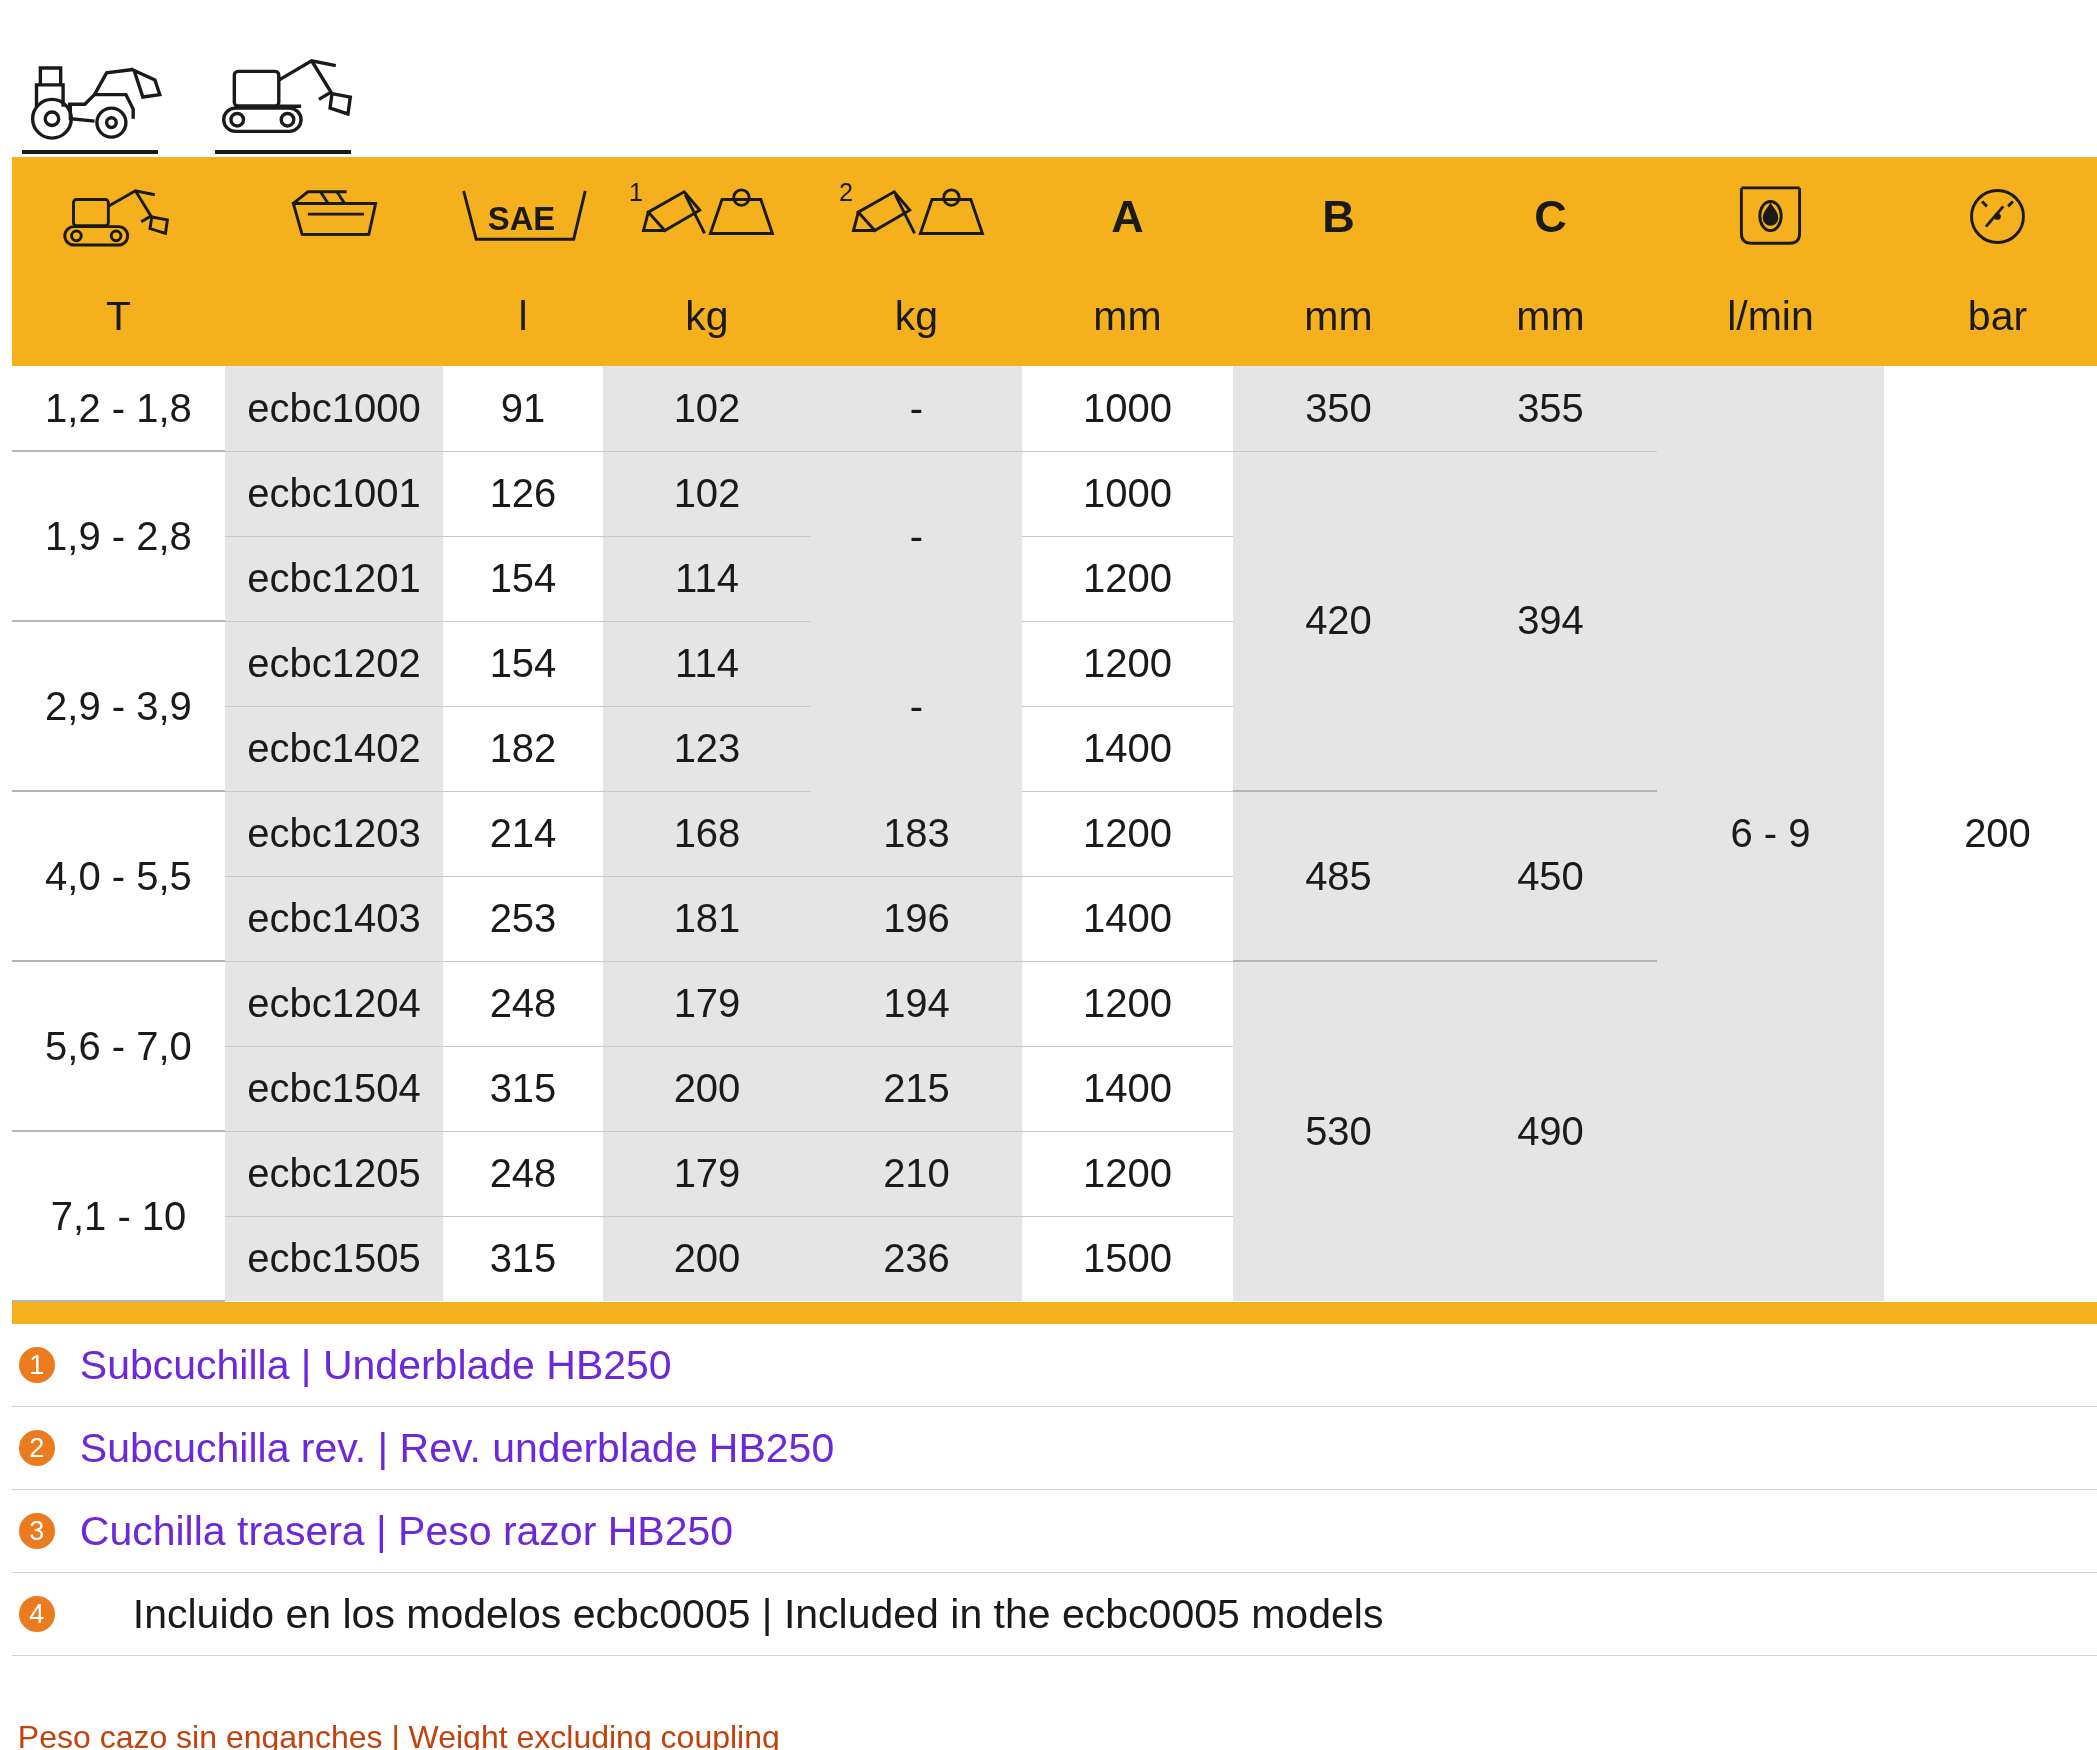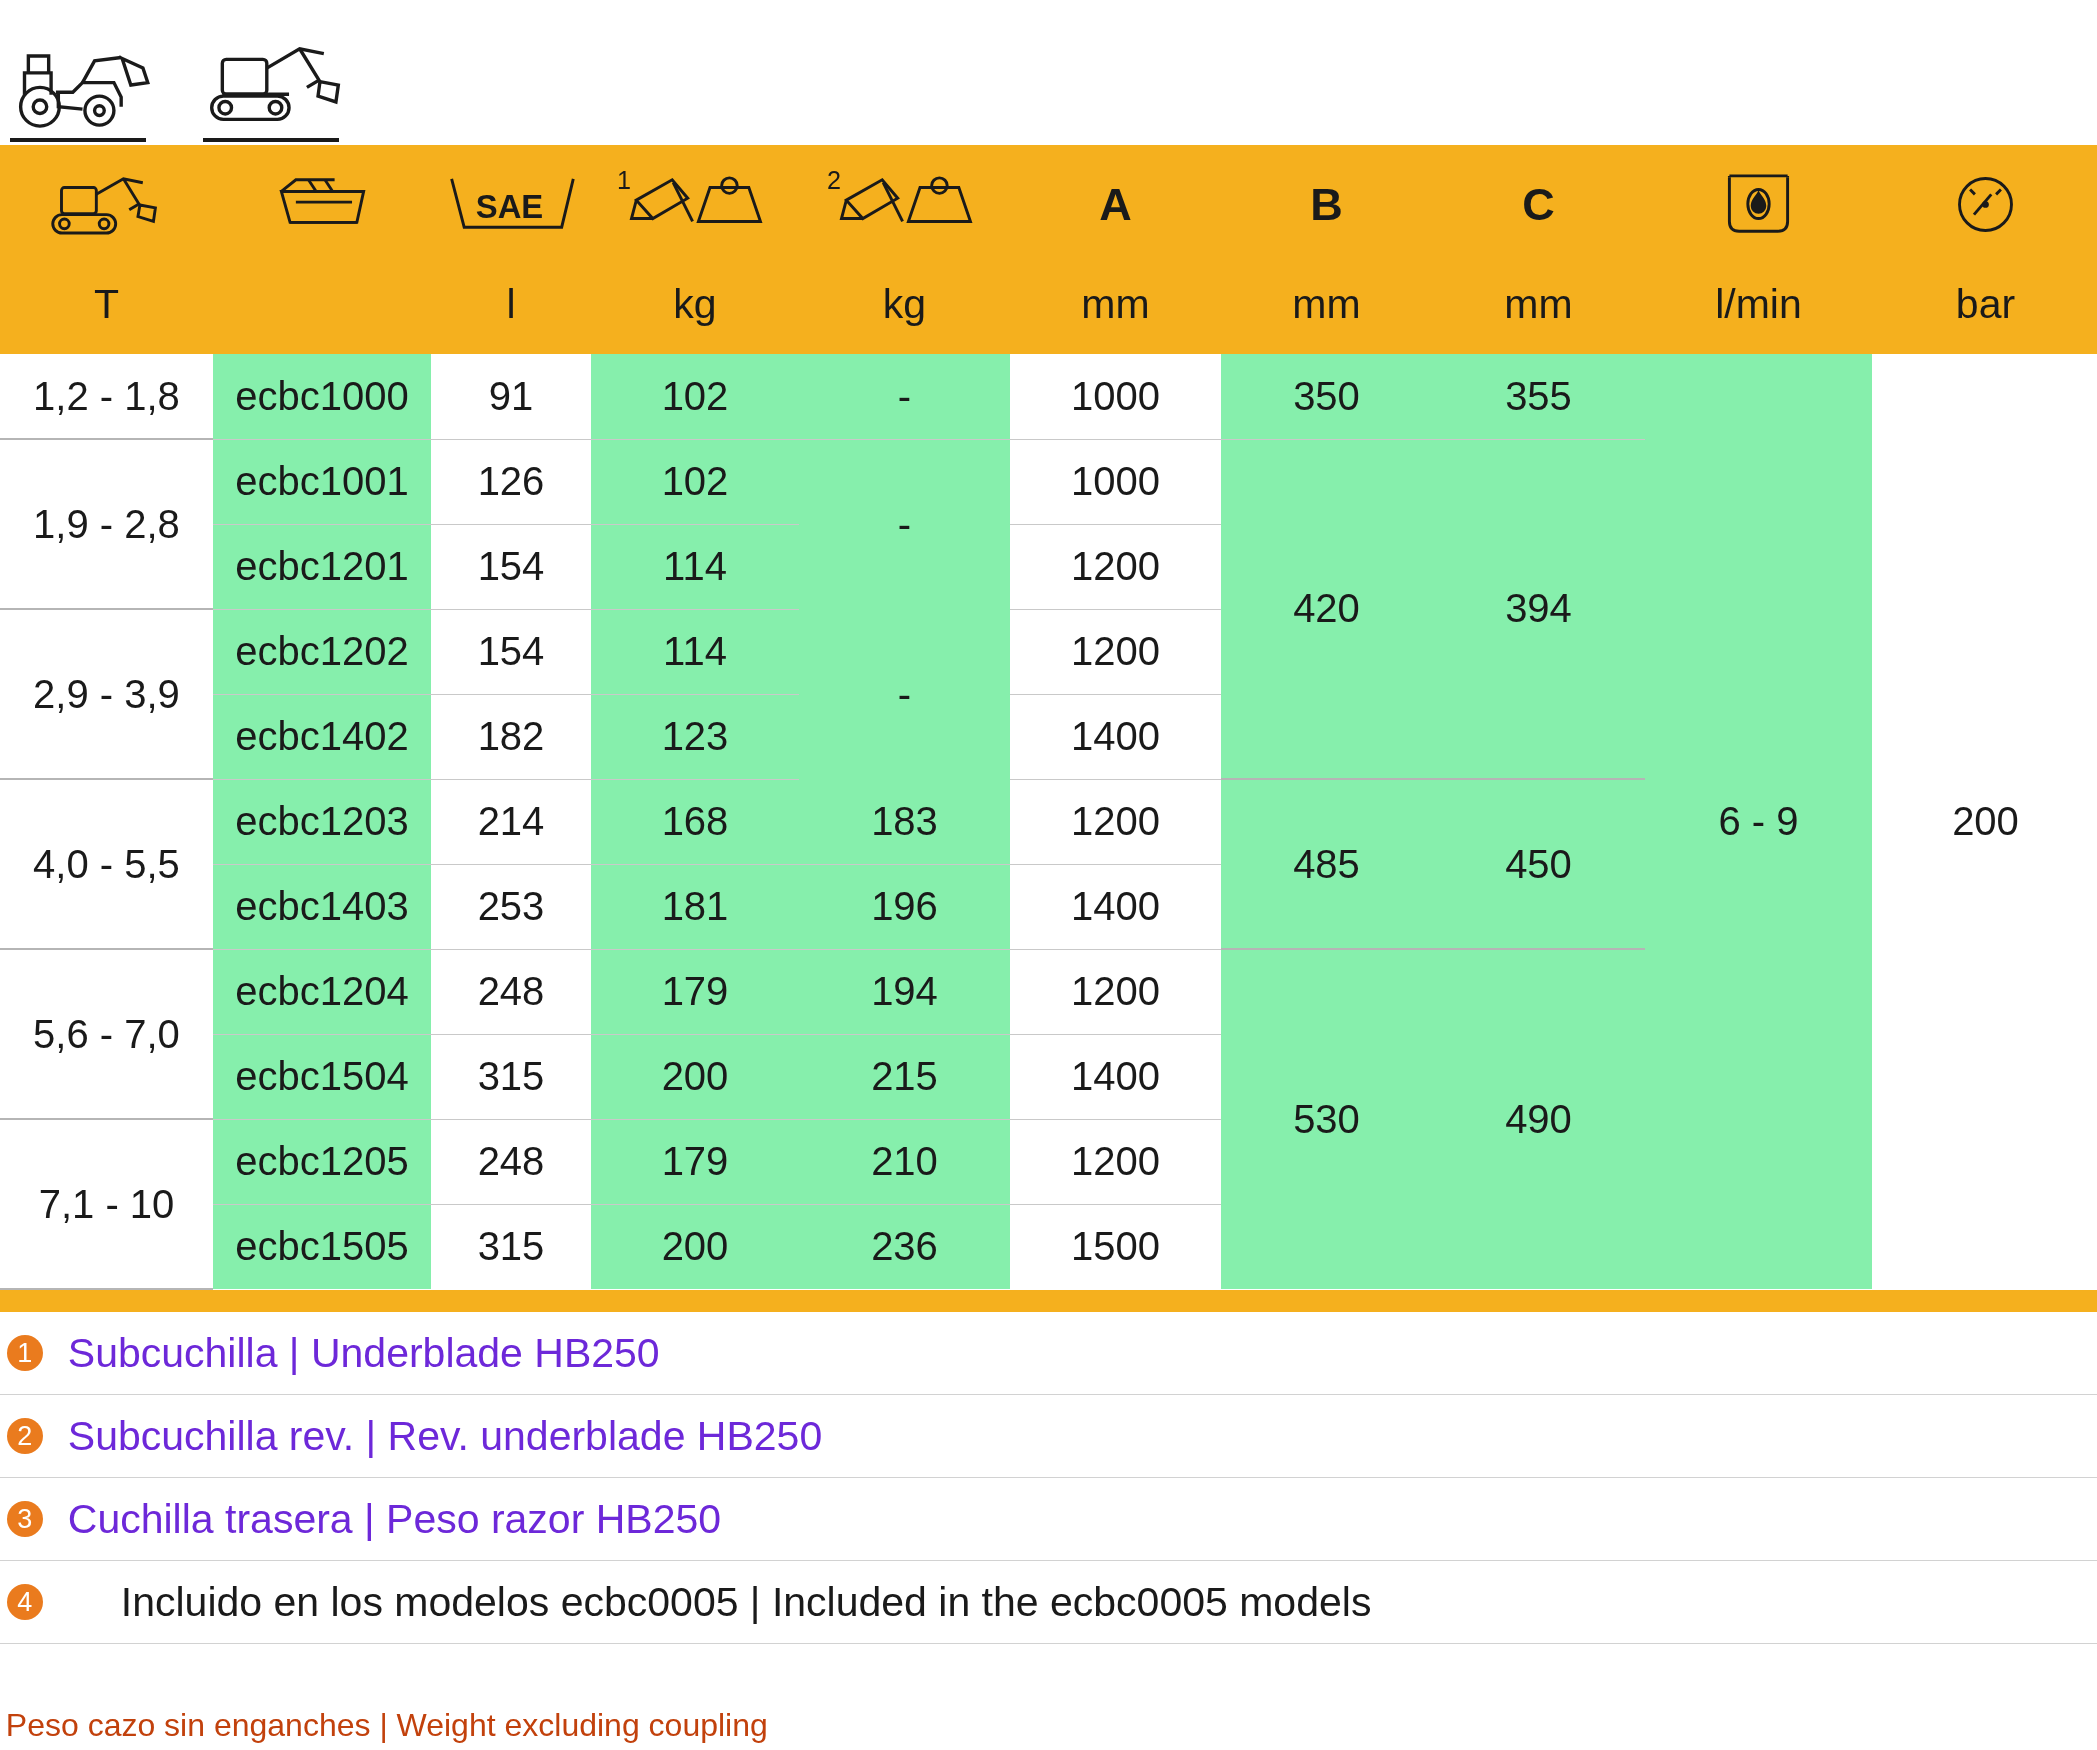--- a/index.html
+++ b/index.html
@@ -11,21 +11,21 @@
   body {
     width: 2097px;
     height: 1751px;
     position: relative;
     overflow: hidden;
   }
   .page {
     position: relative;
     width: 2097px;
     height: 1353px;
-    padding: 0;
+    padding: 12px;
   }
 
   
   .top-icons {
     display: flex;
     align-items: flex-end;
     gap: 48px;
     padding: 9.7px 0 0 9.7px;
     height: 145px;
   }
@@ -82,21 +82,21 @@
 
   .data td {
     height: 85px;
     text-align: center;
     vertical-align: middle;
     font-size: 40px;
     color: #1a1a1a;
     padding: 0;
   }
   .bg-white { background: #ffffff; }
-  .bg-grey  { background: #86efac; }
+  .bg-grey  { background: #e5e5e5; }
 
   .rule-bottom { border-bottom: 1.9px solid #c9c9c9; }
   .rule-bottom-strong { border-bottom: 2.4px solid #b5b5b5; margin-top: 16px; }
 
   .yellow-band {
     height: 22px;
     background: #f5b01e;
     width: 2097px;
   }
 

